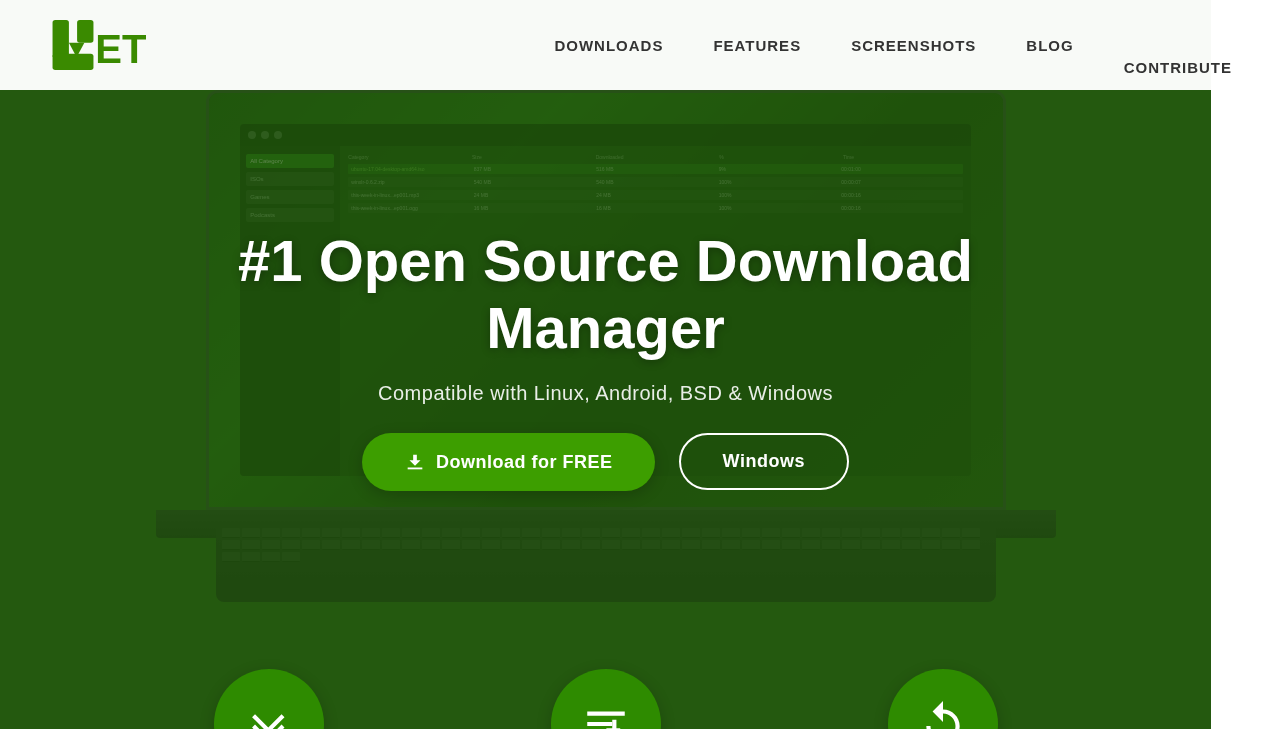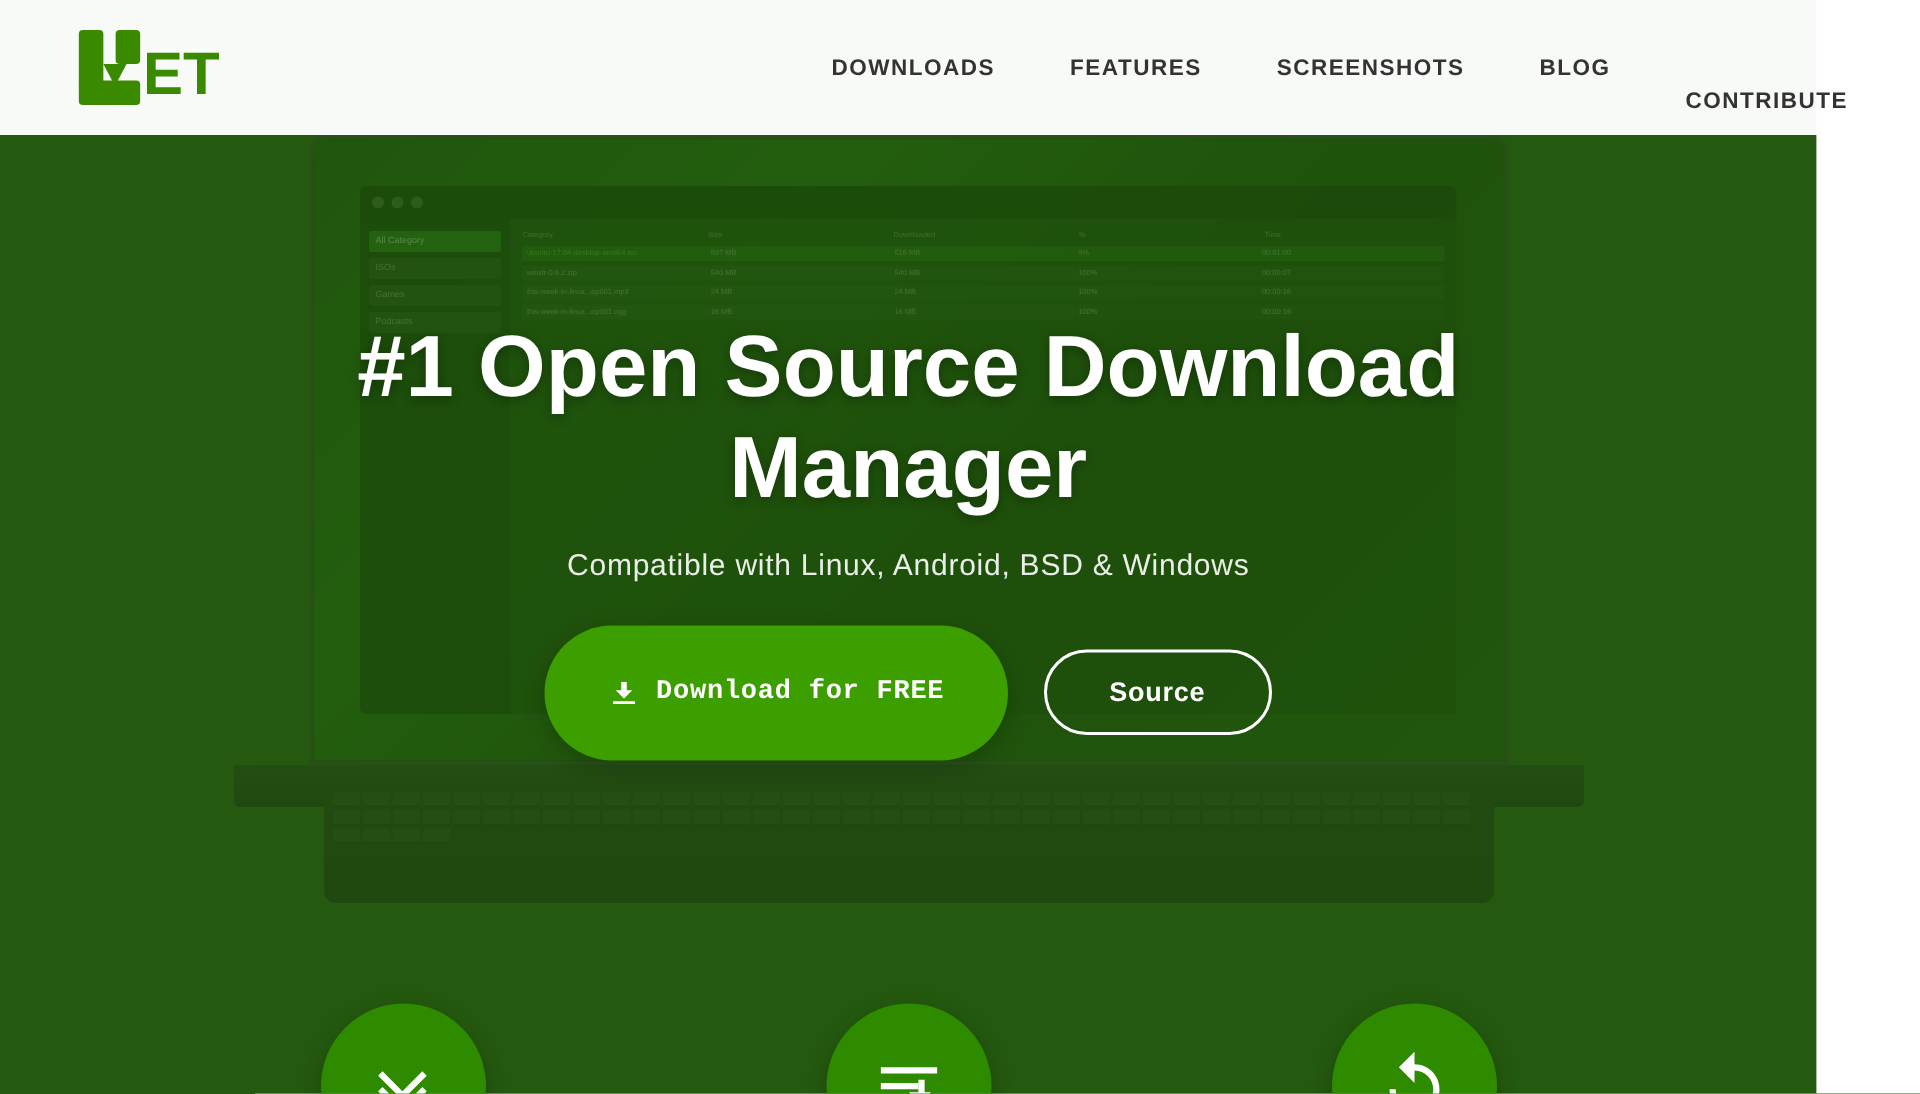--- a/index.html
+++ b/index.html
@@ -243,31 +243,30 @@
     .hero-buttons {
       display: flex;
       gap: 24px;
       align-items: center;
     }
     .btn-download {
       background: #3d9e00;
       color: #fff;
       border: none;
       border-radius: 50px;
-      padding: 34px 42px;
+      padding: 18px 42px;
       font-size: 18px;
       font-weight: 700;
       cursor: pointer;
       display: flex;
-      align-items: flex-start;
+      align-items: flex-end;
       gap: 10px;
       letter-spacing: 0.5px;
       text-decoration: none;
       box-shadow: 0 4px 15px rgba(0,0,0,0.2);
-      font-family: Liberation Mono, monospace;
     }
     .btn-donate {
       background: transparent;
       color: #fff;
       border: 2px solid #fff;
       border-radius: 50px;
       padding: 16px 42px;
       font-size: 18px;
       font-weight: 700;
       cursor: pointer;
@@ -484,21 +483,21 @@
     <p class="hero-subtitle">Compatible with Linux, Android, BSD &amp; Windows</p>
     <div class="hero-buttons">
       <a href="#" class="btn-download">
         <svg width="22" height="22" viewBox="0 0 24 24" fill="white">
           <path d="M12 16l-6-6h4V4h4v6h4l-6 6z"></path>
           <rect x="4" y="18" width="16" height="2"></rect>
         </svg>
         <span>Download for FREE</span>
       </a>
       <a href="#" class="btn-donate">
-        <span>Source</span>
+        <span>Windows</span>
       </a>
     </div>
   </div>
 
   <div class="feature-icons">
     <div class="feature-icon-circle">
 
       <svg viewBox="0 0 24 24" fill="white">
         <path d="M5.293 7.293l6.364 6.364 6.364-6.364 1.414 1.414-7.778 7.778-7.778-7.778z"></path>
         <path d="M5.293 12.293l6.364 6.364 6.364-6.364 1.414 1.414-7.778 7.778-7.778-7.778z"></path>

